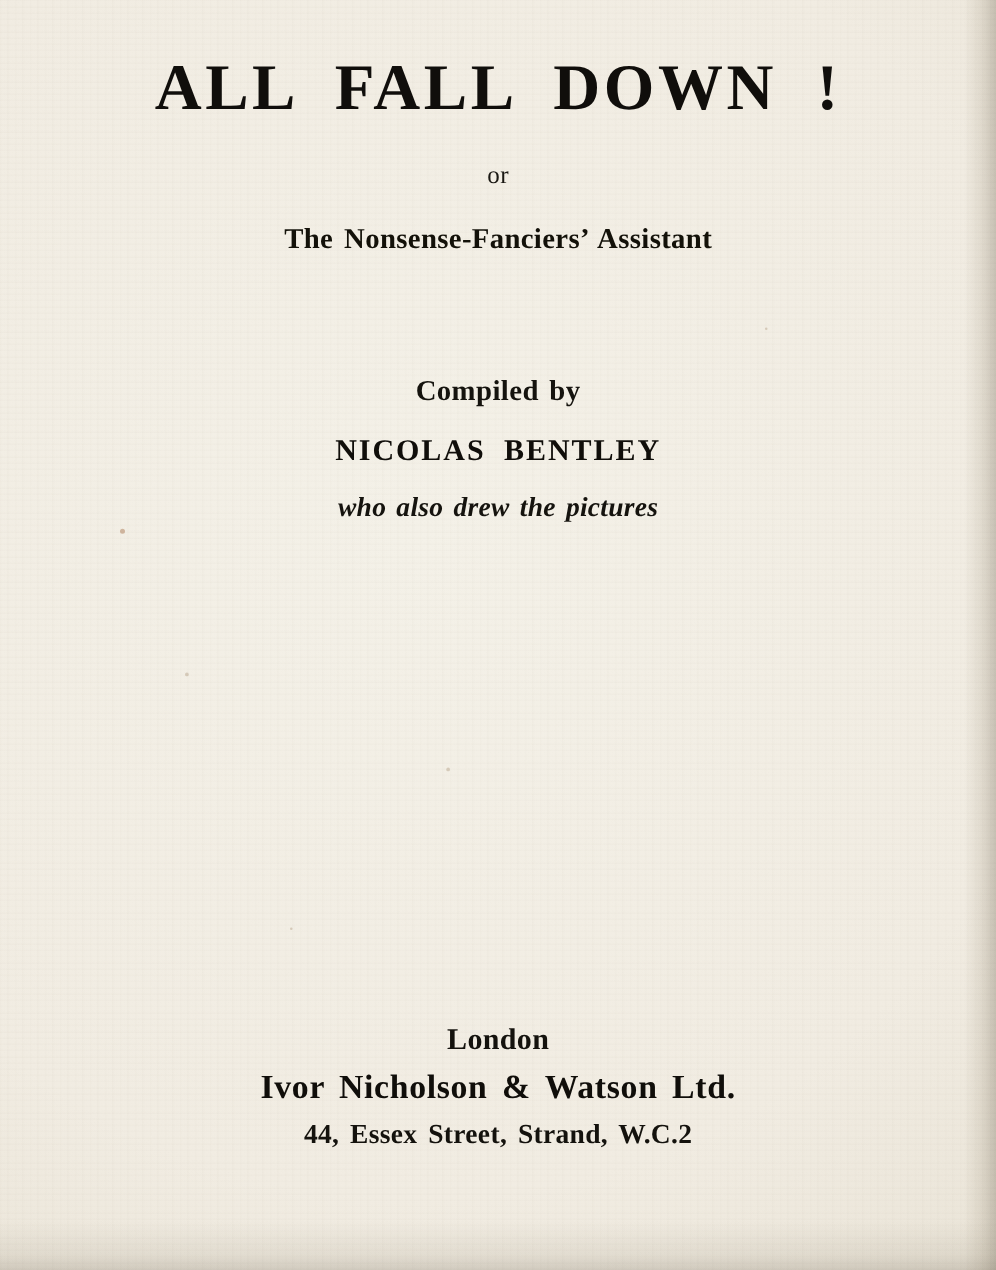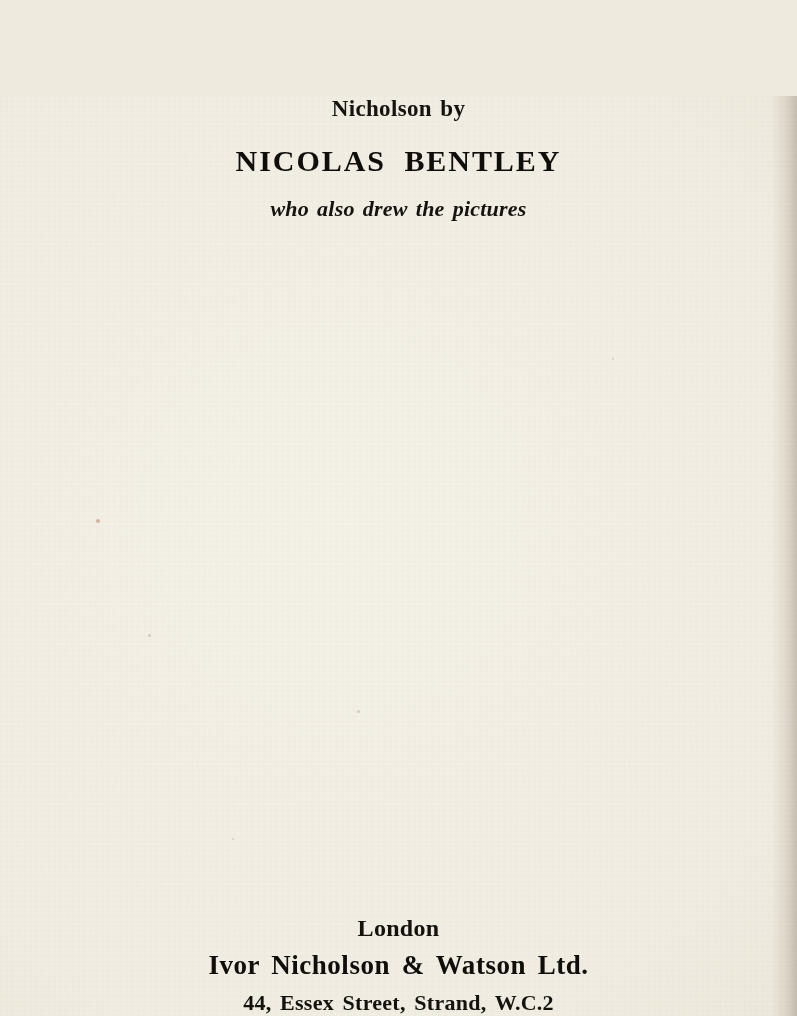--- a/index.html
+++ b/index.html
@@ -96,21 +96,21 @@
     margin-top: 96px;
   }
   .compiled-by {
     font-size: 23px;
     font-weight: 700;
     letter-spacing: 0.015em;
     word-spacing: 0.10em;
     color: #15130e;
   }
   .author-name {
-    font-size: 30px;
+    font-size: 24px;
     font-weight: 700;
     margin-top: 22px;
     letter-spacing: 0.065em;
     word-spacing: 0.30em;
     color: #100e0a;
   }
   .author-note {
     font-size: 22px;
     font-weight: 700;
     margin-top: 18px;
@@ -166,23 +166,28 @@
   <div class="bottom-shadow"></div>
 
   <span class="speck" style="left:96px; top:423px; width:4px; height:4px; background:rgba(165,110,70,0.45);"></span>
   <span class="speck" style="left:148px; top:538px; width:3px; height:3px;"></span>
   <span class="speck" style="left:357px; top:614px; width:3px; height:3px;"></span>
   <span class="speck" style="left:612px; top:262px; width:2px; height:2px;"></span>
   <span class="speck" style="left:232px; top:742px; width:2px; height:2px;"></span>
 
   <div class="content">
 
+    <div class="title-block">
+      <h1 class="main-title">ALL FALL DOWN !</h1>
+      <div class="or-line">or</div>
+      <div class="subtitle">The Nonsense-Fanciers’ Assistant</div>
+    </div>
 
     <div class="author-block">
-      <div class="compiled-by">Nicholson by</div>
+      <div class="compiled-by">Compiled by</div>
       <div class="author-name">NICOLAS BENTLEY</div>
       <div class="author-note">who also drew the pictures</div>
     </div>
 
     <div class="imprint-block">
       <div class="imprint-city">London</div>
       <div class="imprint-publisher">Ivor Nicholson &amp; Watson Ltd.</div>
       <div class="imprint-address">44, Essex Street, Strand, W.C.2</div>
     </div>
 

